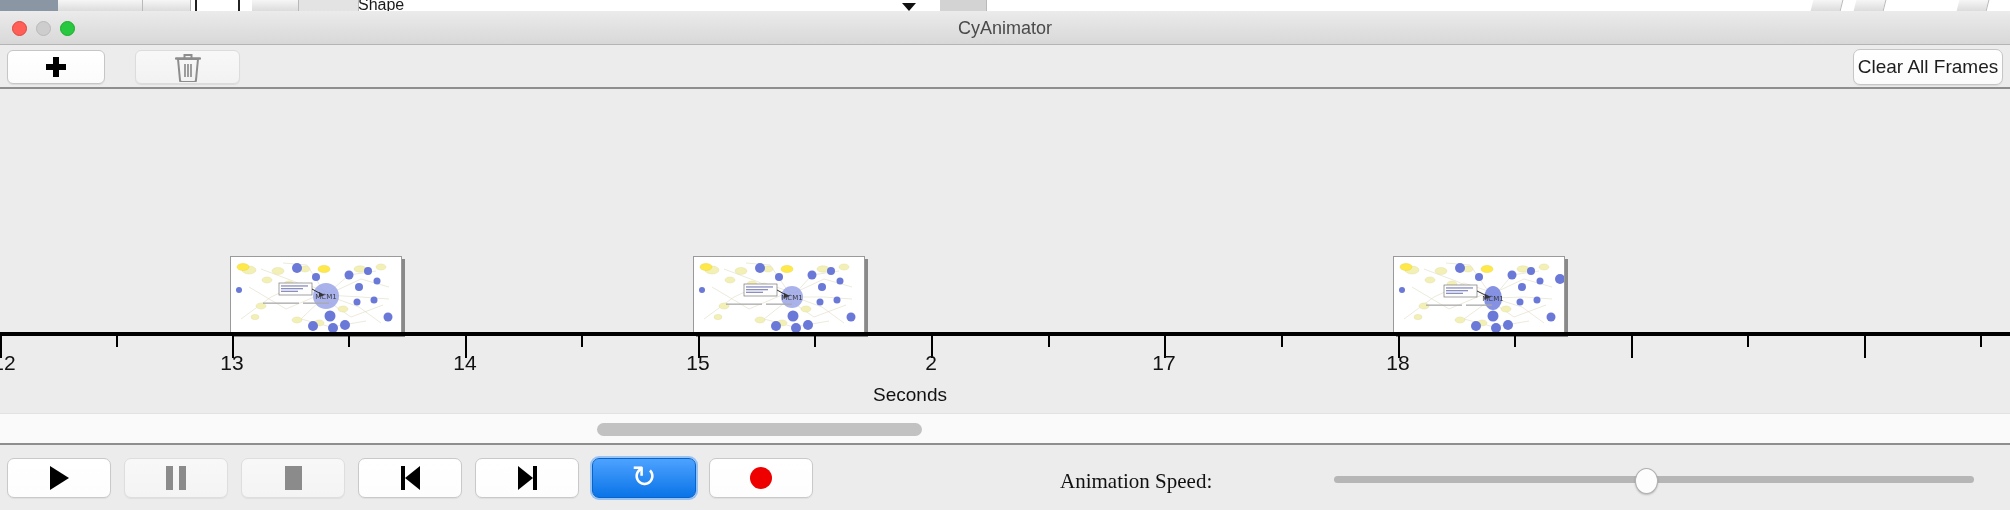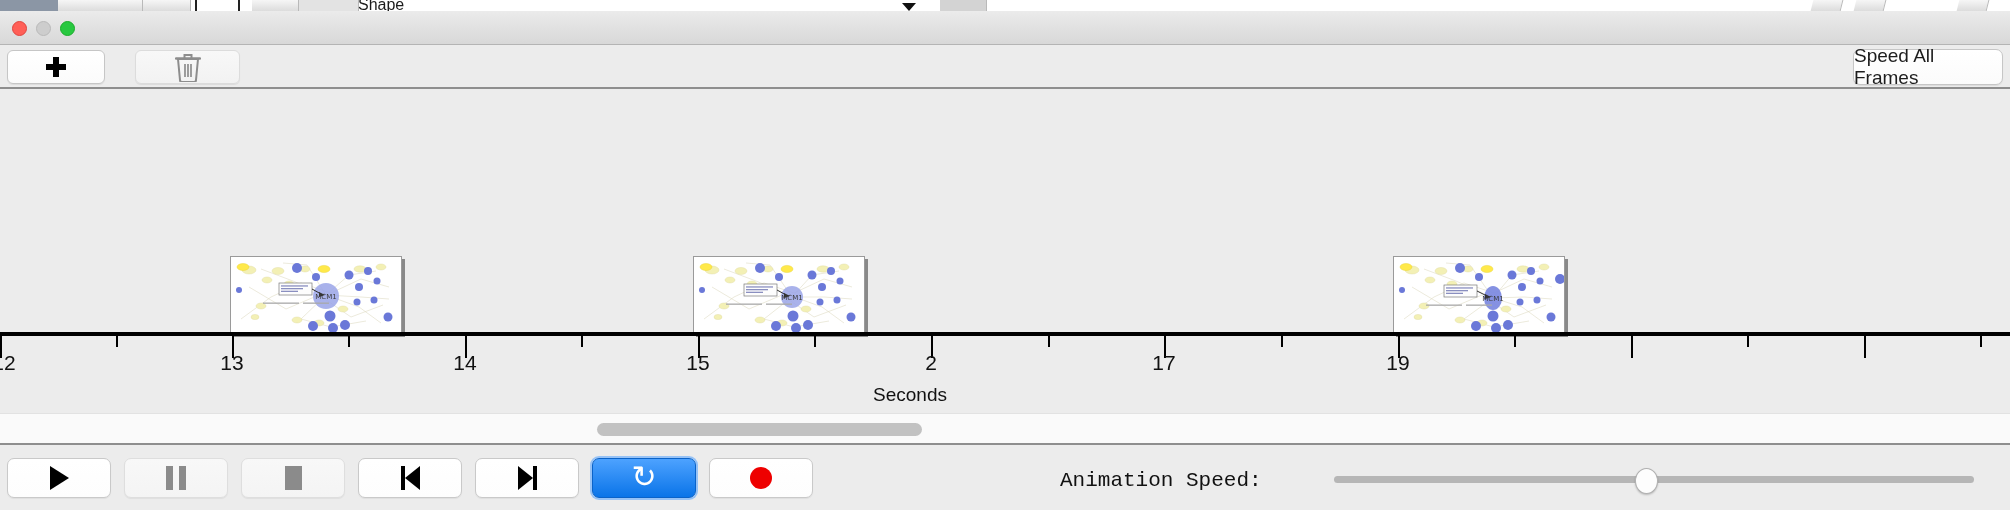--- a/index.html
+++ b/index.html
@@ -165,21 +165,21 @@
     display:block; width:0; height:0; border-left: 15px solid #000;
     border-top: 12px solid transparent; border-bottom: 12px solid transparent;
   }
   .ico-next i { display:block; width: 4px; height: 24px; background: #000; }
   .ico-loop { font-size: 30px; color: #fff; line-height: 1; font-weight: 500;
               font-family: "DejaVu Sans", sans-serif; margin-top:-3px; }
   .ico-rec { width: 22px; height: 22px; border-radius: 50%; background: #ee0000; }
 
   .speed-label {
     position: absolute; top: 24px; left: 1060px;
-    font-size: 21px; color: #111; font-family: Liberation Mono, monospace;
+    font-size: 21px; color: #111; font-family: Liberation Serif, serif;
   }
   .slider-track {
     position: absolute; top: 31px; left: 1334px; width: 640px; height: 7px;
     border-radius: 4px; background: #b6b6b6; cursor: pointer;
   }
   .slider-knob {
     position: absolute; top: 23px; left: 1635px; width: 23px; height: 26px;
     border-radius: 50%; background: #fdfdfd; border: 1px solid #b0b0b0;
     box-shadow: 0 1px 2px rgba(0,0,0,.22); cursor: pointer;
   }
@@ -204,38 +204,39 @@
     <div class="bg-tab" style="left:1855px;width:30px;transform:skewX(-14deg);"></div>
     <div class="bg-tab" style="left:1958px;width:30px;transform:skewX(-14deg);"></div>
   </div>
 
   <div class="titlebar">
     <div class="traffic">
       <span class="tl red"></span>
       <span class="tl yellow"></span>
       <span class="tl green"></span>
     </div>
+    <div class="title-text">CyAnimator</div>
   </div>
 
   <div class="toolbar">
     <div class="tb-btn" id="btn-add">
       <span class="glyph-plus"></span>
     </div>
     <div class="tb-btn disabled" id="btn-del">
       <span class="glyph-trash">
         <svg width="26" height="30" viewBox="0 0 26 30">
           <path d="M3 7 h20 l-2 21 a2 2 0 0 1 -2 2 h-12 a2 2 0 0 1 -2 -2 z" fill="none" stroke="#8d8d8d" stroke-width="2"></path>
           <path d="M1 6.5 h24" stroke="#8d8d8d" stroke-width="2.4" stroke-linecap="round"></path>
           <path d="M9.5 6.5 v-3.5 h7 v3.5" fill="none" stroke="#8d8d8d" stroke-width="2"></path>
           <path d="M10 12 v13 M13 12 v13 M16 12 v13" stroke="#8d8d8d" stroke-width="1.7"></path>
         </svg>
       </span>
     </div>
     <div class="tb-btn" id="btn-clear">
-      <span>Speed All Frames</span>
+      <span>Clear All Frames</span>
     </div>
   </div>
 
   <div class="timeline">
 
     <div class="thumb" style="left:230px; top:167px;">
       <svg viewBox="0 0 172 78" xmlns="http://www.w3.org/2000/svg">
         <rect width="172" height="78" fill="#ffffff"></rect>
         <g stroke="#d8d4b8" stroke-width="0.5" fill="none">
           <path d="M10 62 L40 40 L70 26 L100 36 L130 22 L158 30"></path>
@@ -446,21 +447,21 @@
     <div class="tick minor" style="left:1747px;"></div>
     <div class="tick major" style="left:1864px;"></div>
     <div class="tick minor" style="left:1980px;"></div>
 
     <div class="tick-label" style="left:4px;">12</div>
     <div class="tick-label" style="left:232px;">13</div>
     <div class="tick-label" style="left:465px;">14</div>
     <div class="tick-label" style="left:698px;">15</div>
     <div class="tick-label" style="left:931px;">2</div>
     <div class="tick-label" style="left:1164px;">17</div>
-    <div class="tick-label" style="left:1398px;">19</div>
+    <div class="tick-label" style="left:1398px;">18</div>
 
     <div class="axis-title">
       <span>Seconds</span>
     </div>
   </div>
 
   <div class="scroll-area">
     <div class="scroll-thumb"></div>
   </div>
 

